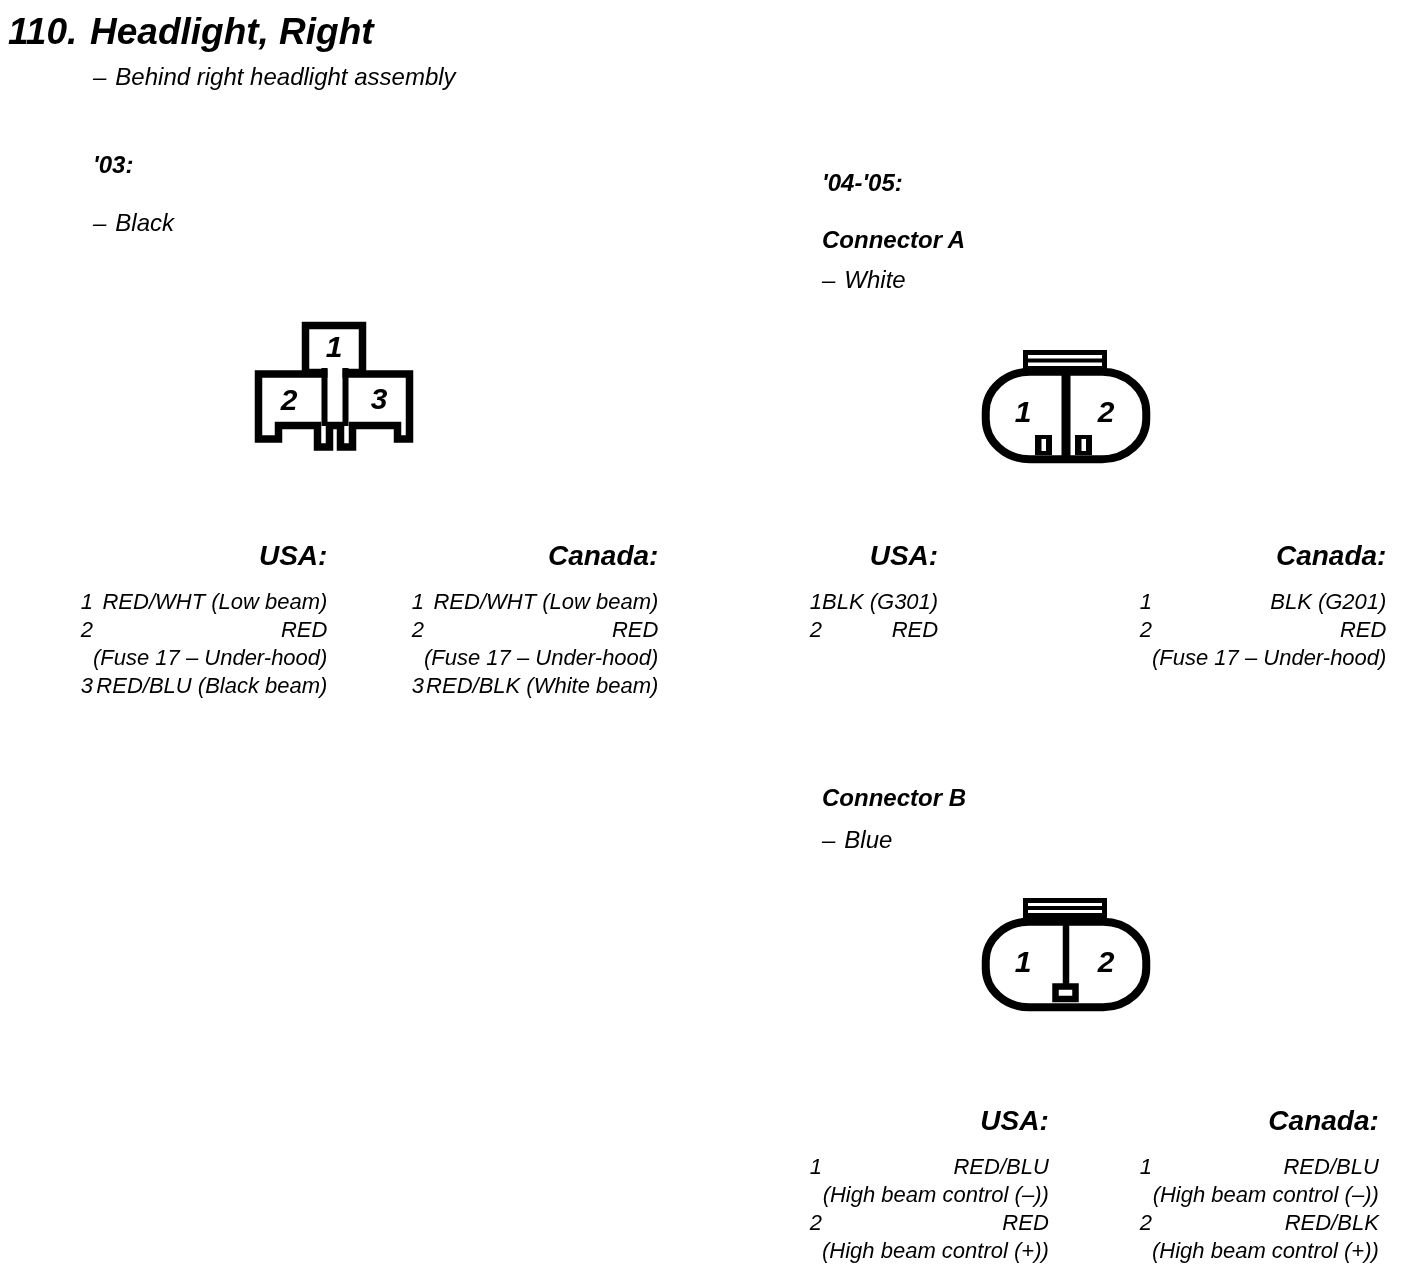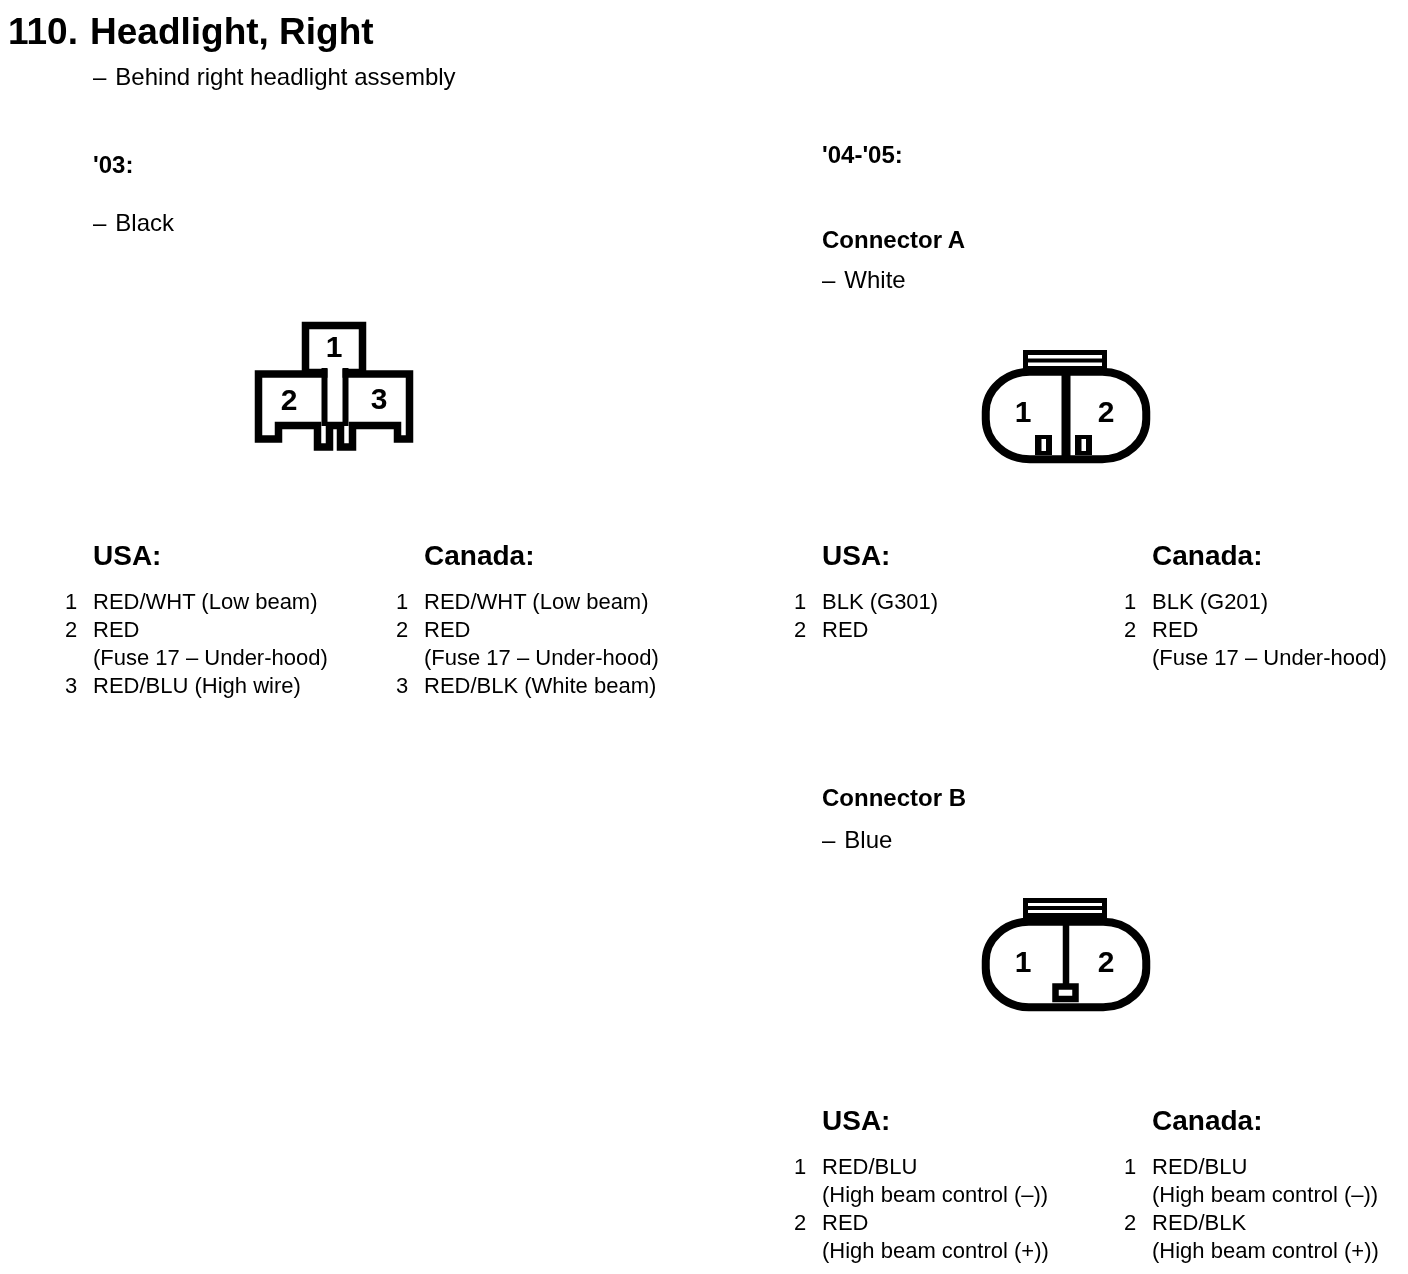--- a/index.html
+++ b/index.html
@@ -4,27 +4,28 @@
 <style>
   html, body { margin: 0; padding: 0; background: #ffffff; }
   .page {
     position: relative;
     width: 1408px;
     height: 1274px;
     background: #ffffff;
     color: #000000;
     font-family: "Liberation Sans", sans-serif;
     overflow: hidden;
+    font-style: italic;
   }
   .abs { position: absolute; }
   .h1 { font-size: 37px; font-weight: bold; line-height: 40px; white-space: nowrap; }
   .h2 { font-size: 24px; font-weight: bold; line-height: 30px; white-space: nowrap; }
   .note { font-size: 24px; line-height: 26px; white-space: nowrap; }
   .dash { display: inline-block; margin-right: 9px; }
-  .pin-col { position: absolute; }
+  .pin-col { position: absolute; text-align: right; }
   .pin-head { font-size: 28px; font-weight: bold; line-height: 30px; margin-left: 28px; white-space: nowrap; }
   .pin-list { margin-top: 17px; }
   .pin-row { display: grid; grid-template-columns: 28px auto; font-size: 22px; line-height: 28px; white-space: nowrap; }
   .pin-num { }
   .pin-txt { }
   svg { display: block; }
   svg text {
     font-family: "Liberation Sans", sans-serif;
     font-weight: bold;
     font-size: 30px;
@@ -38,21 +39,21 @@
 <div class="page">
 
   <div class="abs h1" style="left:8px; top:12px;">110.</div>
   <div class="abs h1" style="left:90px; top:12px;">Headlight, Right</div>
 
   <div class="abs note" style="left:93px; top:64px;"><span class="dash">–</span><span>Behind right headlight assembly</span></div>
 
   <div class="abs h2" style="left:93px; top:150px;">'03:</div>
   <div class="abs note" style="left:93px; top:210px;"><span class="dash">–</span><span>Black</span></div>
 
-  <div class="abs h2" style="left:822px; top:140px;">'04-'05:</div>
+  <div class="abs h2" style="left:822px; top:168px;">'04-'05:</div>
   <div class="abs h2" style="left:822px; top:225px;">Connector A</div>
   <div class="abs note" style="left:822px; top:267px;"><span class="dash">–</span><span>White</span></div>
 
   <svg class="abs" style="left:248px; top:316px;" width="170" height="145" viewBox="0 0 170 145">
     <g fill="#ffffff" stroke="#000000" stroke-linejoin="miter">
 
       <path stroke-width="7.5" d="M 10.5 58 H 161.5 V 123 H 149.5 V 109.5 H 104.5 V 131 H 92.5 V 109.5 H 81.5 V 131 H 69.5 V 109.5 H 30.5 V 123 H 10.5 Z"></path>
 
       <rect x="57.5" y="9.5" width="57" height="47" stroke-width="7.5"></rect>
     </g>
@@ -94,21 +95,21 @@
       <div class="pin-row">
           <span class="pin-num">2</span>
           <span class="pin-txt">RED</span>
         </div>
       <div class="pin-row">
           <span class="pin-num"></span>
           <span class="pin-txt">(Fuse 17 – Under-hood)</span>
         </div>
       <div class="pin-row">
           <span class="pin-num">3</span>
-          <span class="pin-txt">RED/BLU (High wire)</span>
+          <span class="pin-txt">RED/BLU (Black beam)</span>
         </div>
     </div>
   </div>
 
   <div class="pin-col" style="left:396px; top:541px;">
     <div class="pin-head">Canada:</div>
     <div class="pin-list">
       <div class="pin-row">
           <span class="pin-num">1</span>
           <span class="pin-txt">RED/WHT (Low beam)</span>

